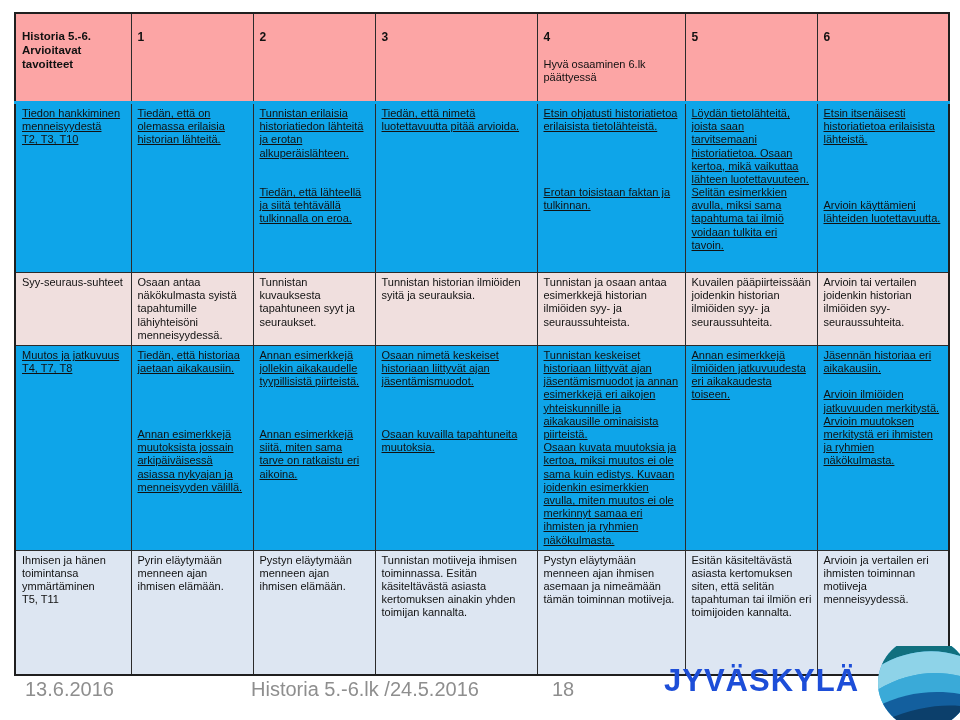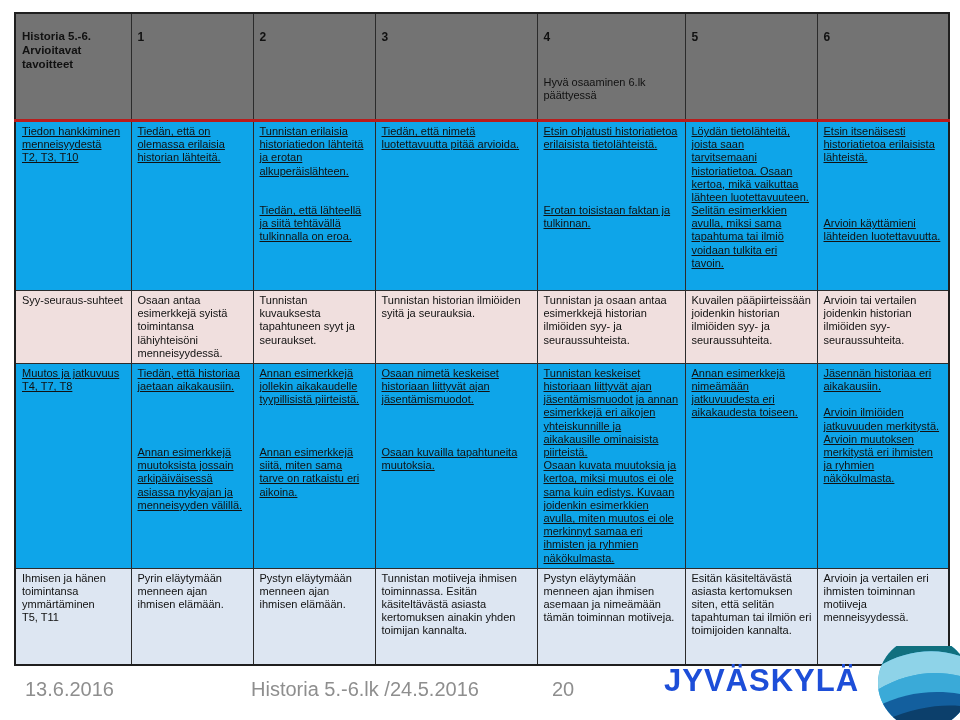--- a/index.html
+++ b/index.html
@@ -24,30 +24,30 @@
     vertical-align: top;
     text-align: left;
     padding: 3px 5px 3px 6px;
     font-size: 11px;
     line-height: 1.2;
     color: #111111;
     font-weight: normal;
     white-space: pre-line;
     word-wrap: break-word;
   }
-  thead th { background: #737373; border-bottom: 3px solid #b91c1c; }
+  thead th { background: #fca5a5; border-bottom: 3px solid #0ea5e9; }
   thead tr { height: 58px; }
   .h-label { font-weight: bold; font-size: 12px; }
   th.corner .h-label { font-size: 11.5px; }
-  .h-sub { font-weight: normal; font-size: 11px; margin-top: 18px; }
+  .h-sub { font-weight: normal; font-size: 11px; margin-top: 0; }
 
   tr.r1 { height: 170px; }
   tr.r2 { height: 71px;  }
   tr.r3 { height: 195px; margin-top: 24px; }
-  tr.r4 { height: 97px; }
+  tr.r4 { height: 125px; }
   tr.row-white td { background: #0ea5e9; text-decoration: underline; }
   tr.row-pink  td { background: #f0dfde; }
   tr.row-blue  td { background: #dde6f2; }
 
   .footer-date, .footer-title, .footer-page {
     position: absolute; top: 678px;
     font-size: 20px; color: #8e8e8e;
   }
   .footer-date  { left: 25px; }
   .footer-title { left: 251px; }
@@ -132,21 +132,21 @@
 Selitän esimerkkien avulla, miksi sama tapahtuma tai ilmiö voidaan tulkita eri tavoin.</td>
         <td>Etsin itsenäisesti historiatietoa erilaisista lähteistä.
 
 
 
 
 Arvioin käyttämieni lähteiden luotettavuutta.</td>
       </tr>
       <tr class="r2 row-pink">
         <td>Syy-seuraus-suhteet</td>
-        <td>Osaan antaa esimerkkejä syistä toimintansa lähiyhteisöni menneisyydessä.</td>
+        <td>Osaan antaa näkökulmasta syistä tapahtumille lähiyhteisöni menneisyydessä.</td>
         <td>Tunnistan kuvauksesta tapahtuneen syyt ja seuraukset.</td>
         <td>Tunnistan historian ilmiöiden syitä ja seurauksia.</td>
         <td>Tunnistan ja osaan antaa esimerkkejä historian ilmiöiden syy- ja seuraussuhteista.</td>
         <td>Kuvailen pääpiirteissään joidenkin historian ilmiöiden syy- ja seuraussuhteita.</td>
         <td>Arvioin tai vertailen joidenkin historian ilmiöiden syy-seuraussuhteita.</td>
       </tr>
       <tr class="r3 row-white">
         <td>Muutos ja jatkuvuus
 T4, T7, T8</td>
         <td>Tiedän, että historiaa jaetaan aikakausiin.
@@ -160,42 +160,42 @@
 
 
 Annan esimerkkejä siitä, miten sama tarve on ratkaistu eri aikoina.</td>
         <td>Osaan nimetä keskeiset historiaan liittyvät ajan jäsentämismuodot.
 
 
 
 Osaan kuvailla tapahtuneita muutoksia.</td>
         <td>Tunnistan keskeiset historiaan liittyvät ajan jäsentämismuodot ja annan esimerkkejä eri aikojen yhteiskunnille ja aikakausille ominaisista piirteistä.
 Osaan kuvata muutoksia ja kertoa, miksi muutos ei ole sama kuin edistys. Kuvaan joidenkin esimerkkien avulla, miten muutos ei ole merkinnyt samaa eri ihmisten ja ryhmien näkökulmasta.</td>
-        <td>Annan esimerkkejä nimeämään jatkuvuudesta eri aikakaudesta toiseen.</td>
+        <td>Annan esimerkkejä ilmiöiden jatkuvuudesta eri aikakaudesta toiseen.</td>
         <td>Jäsennän historiaa eri aikakausiin.
 
 Arvioin ilmiöiden jatkuvuuden merkitystä.
 Arvioin muutoksen merkitystä eri ihmisten ja ryhmien näkökulmasta.</td>
       </tr>
       <tr class="r4 row-blue">
         <td>Ihmisen ja hänen toimintansa ymmärtäminen
 T5, T11</td>
         <td>Pyrin eläytymään menneen ajan ihmisen elämään.</td>
         <td>Pystyn eläytymään menneen ajan ihmisen elämään.</td>
         <td>Tunnistan motiiveja ihmisen toiminnassa. Esitän käsiteltävästä asiasta kertomuksen ainakin yhden toimijan kannalta.</td>
         <td>Pystyn eläytymään menneen ajan ihmisen asemaan ja nimeämään tämän toiminnan motiiveja.</td>
         <td>Esitän käsiteltävästä asiasta kertomuksen siten, että selitän tapahtuman tai ilmiön eri toimijoiden kannalta.</td>
         <td>Arvioin ja vertailen eri ihmisten toiminnan motiiveja menneisyydessä.</td>
       </tr>
     </tbody>
   </table>
 
   <div class="footer-date">13.6.2016</div>
   <div class="footer-title">Historia 5.-6.lk /24.5.2016</div>
-  <div class="footer-page">20</div>
+  <div class="footer-page">18</div>
 
   <div class="logo-wordmark">JYVÄSKYLÄ</div>
 
   <svg class="logo-sphere" viewBox="0 0 92 74" xmlns="http://www.w3.org/2000/svg">
     <defs>
       <clipPath id="sphereClip">
           <circle cx="56" cy="37" r="46"></circle>
         </clipPath>
     </defs>
     <g clip-path="url(#sphereClip)">

